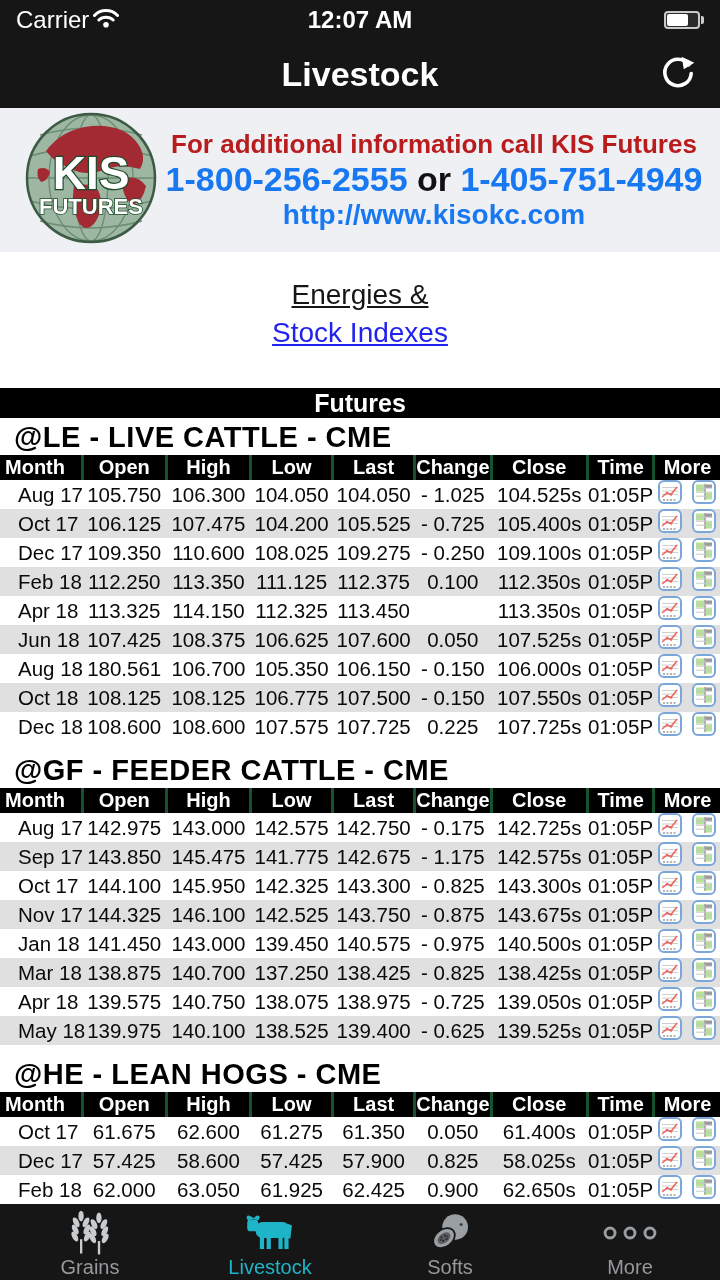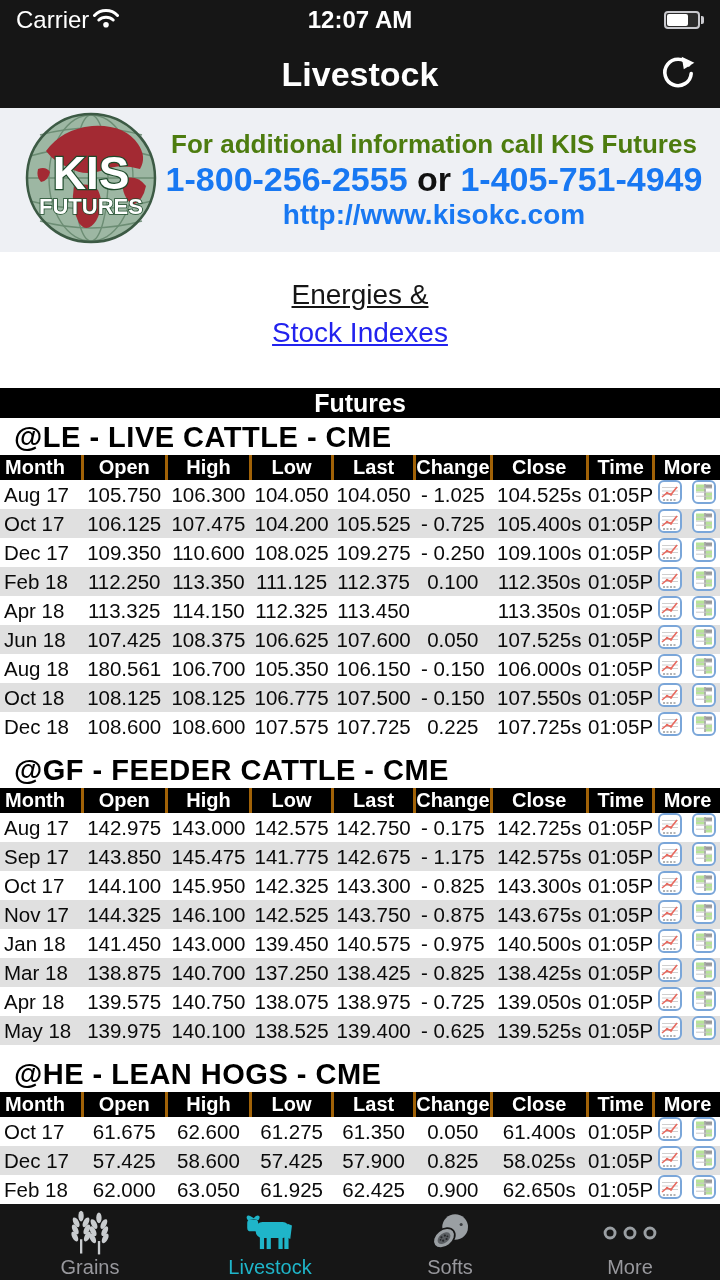--- a/index.html
+++ b/index.html
@@ -13,44 +13,44 @@
   .battery-body{width:36px;height:18px;border:2px solid #c9c9ce;border-radius:4px;background:#2b2b2b;padding:1px;box-sizing:border-box;display:block;}
   .battery-fill{display:block;height:100%;width:70%;background:#fff;border-radius:2px;}
   .battery-nub{width:3px;height:8px;background:#c9c9ce;border-radius:0 2px 2px 0;margin-left:1px;}
   .nav-bar{height:68px;position:relative;display:flex;align-items:center;justify-content:center;}
   .nav-title{font-size:34px;font-weight:600;}
   .refresh-btn{position:absolute;right:22px;top:14px;width:40px;height:40px;background:none;border:none;padding:0;cursor:pointer;}
   
   .header-band{height:144px;background:#eef0f4;display:flex;align-items:center;}
   .logo-wrap{width:140px;margin-left:22px;flex:0 0 auto;}
   .header-text{flex:1;text-align:center;padding-right:14px;}
-  .hdr-l1{font-size:26px;font-weight:bold;color:#4d7c0f;line-height:34px;}
+  .hdr-l1{font-size:26px;font-weight:bold;color:#b91c1c;line-height:34px;}
   .hdr-l2{font-size:34px;font-weight:bold;line-height:36px;color:#111;}
   .hdr-l3{font-size:28px;font-weight:bold;line-height:36px;}
   .phone-link,.url-link{color:#1878f2;text-decoration:none;}
   
   .category-nav{height:136px;box-sizing:border-box;padding-top:24px;text-align:center;font-size:28px;line-height:38px;background:#fff;border-radius:11px;}
   .category-nav a{margin:0 11px;text-decoration:underline;}
   .lnk-dark{color:#151515;}
   .lnk-blue{color:#2222ee;}
   .lnk-current{margin:0 11px;font-weight:bold;color:#000;text-decoration:none;}
   
   .futures-banner{height:30px;background:#000;color:#fff;font-size:25px;font-weight:bold;text-align:center;line-height:30px;}
   
   .contract-heading{margin:3px 8px 1px;padding-left:6px;font-size:29px;font-weight:bold;color:#000000;letter-spacing:.5px;}
   .contract-heading.gap{margin-top:13px;}
   table.futures{width:100%;border-collapse:collapse;table-layout:fixed;}
   col.c-month{width:11.4%}col.c-open{width:11.7%}col.c-high{width:11.7%}col.c-low{width:11.4%}
   col.c-last{width:11.4%}col.c-change{width:10.6%}col.c-close{width:13.4%}col.c-time{width:9.2%}col.c-more{width:9.2%}
   table.futures th{background:#000;color:#fff;font-size:20px;font-weight:bold;height:25px;
-    border-right:3px solid #a16207;text-align:center;padding:0;}
+    border-right:3px solid #14532d;text-align:center;padding:0;}
   table.futures th:first-child{text-align:left;padding-left:5px;}
   table.futures th:last-child{border-right:none;}
   table.futures td{height:26px;font-size:20.5px;color:#0a0a0a;text-align:center;padding:0;white-space:nowrap;}
-  table.futures td:first-child{text-align:left;padding-left:4px;margin-left:20px;}
+  table.futures td:first-child{text-align:left;padding-left:18px;margin-left:20px;}
   table.futures tbody tr:nth-child(even){background:#e0e0e0;}
   .chg-down{color:#fb4133;}
   .chg-up{color:#179917;}
   .more-cell .mini-icon{display:inline-block;vertical-align:middle;margin:0 2px;cursor:pointer;}
   
   .tab-bar{position:absolute;left:0;bottom:0;width:720px;height:76px;background:#161616;display:flex;}
   .tab-item{flex:1;display:flex;flex-direction:column;align-items:center;justify-content:flex-start;padding-top:6px;cursor:pointer;}
   .tab-icon{height:46px;display:flex;align-items:center;justify-content:center;}
   .tab-label{font-size:20px;color:#98989d;line-height:22px;}
   .tab-item.active .tab-label{color:#1fb5c9;}

